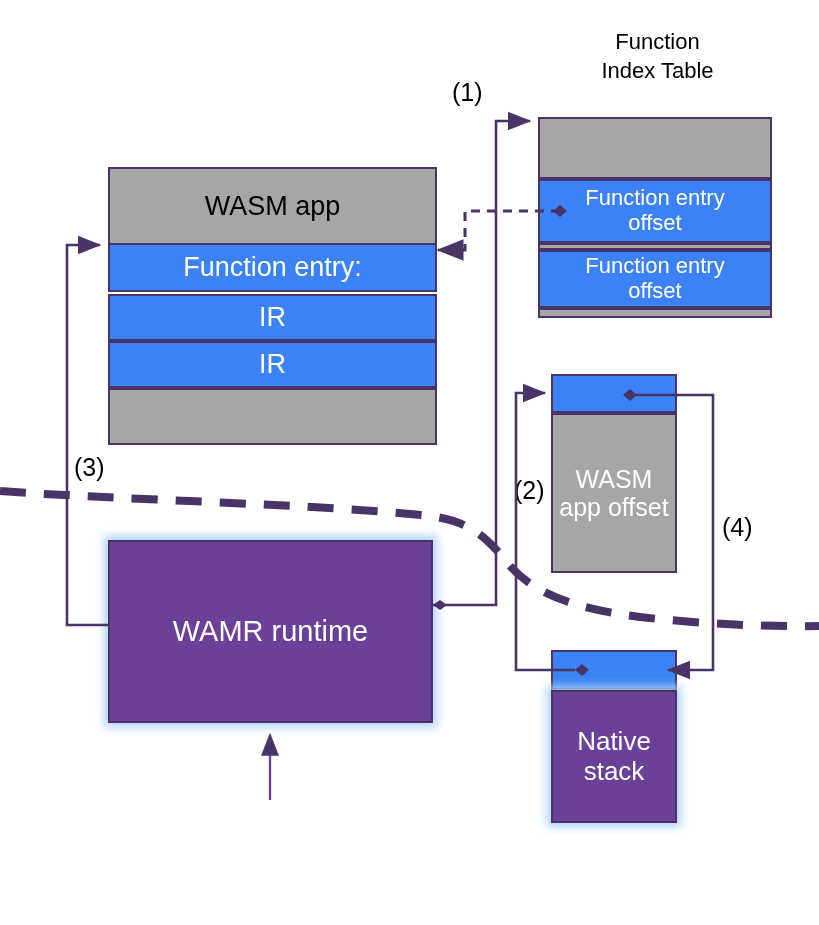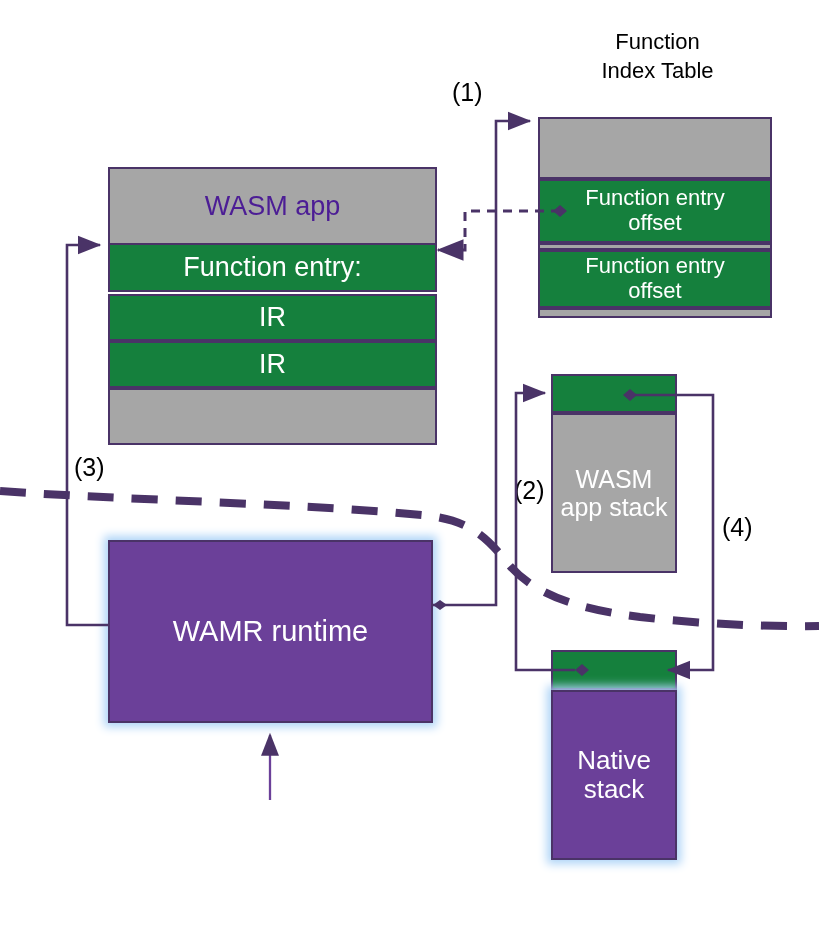--- a/index.html
+++ b/index.html
@@ -5,22 +5,22 @@
   html,body{margin:0;padding:0;background:#ffffff;}
   body{width:819px;height:925px;overflow:hidden;
        font-family:"Liberation Sans","DejaVu Sans",sans-serif;}
   #stage{position:relative;width:819px;height:925px;background:#fff;}
 
   
   .box{position:absolute;box-sizing:border-box;display:flex;
        align-items:center;justify-content:center;text-align:center;
        line-height:1.12;}
   .outline{border:2.5px solid #4a3367;}
-  .gray{background:#a6a6a6;color:#4c1d95;}
-  .cyan{background:#15803d;color:#ffffff;}
+  .gray{background:#a6a6a6;color:#000000;}
+  .cyan{background:#3b82f6;color:#ffffff;}
   .purple{background:#6b4099;color:#ffffff;
           box-shadow:0 0 9px 4px #aed4f7;}
   .lbl{position:absolute;color:#000;font-size:25px;}
 
   
   #fit-title{position:absolute;left:545px;top:28px;width:225px;
              text-align:center;font-size:22px;color:#000;line-height:1.3;}
 
   svg.layer{position:absolute;left:0;top:0;width:819px;height:925px;
             overflow:visible;pointer-events:none;}
@@ -66,26 +66,26 @@
   <div class="box outline cyan" style="left:108px;top:341px;width:329px;height:47px;font-size:27px;">
     <span>IR</span>
   </div>
 
   <div class="box outline gray" style="left:108px;top:388px;width:329px;height:57px;"></div>
 
   <div class="box outline cyan" style="left:551px;top:374px;width:126px;height:39px;"></div>
 
   <div class="box outline gray" style="left:551px;top:413px;width:126px;height:160px;font-size:25px;color:#fff;flex-direction:column;">
     <span>WASM</span>
-    <span>app stack</span>
+    <span>app offset</span>
   </div>
 
   <div class="box outline cyan" style="left:551px;top:650px;width:126px;height:40px;"></div>
 
-  <div class="box purple" style="left:551px;top:690px;width:126px;height:170px;font-size:26px;
+  <div class="box purple" style="left:551px;top:690px;width:126px;height:133px;font-size:26px;
               flex-direction:column;border:2.5px solid #4a3367;">
     <span>Native</span>
     <span>stack</span>
   </div>
 
   <div class="box purple" style="left:108px;top:540px;width:325px;height:183px;font-size:29px;
               border:2.5px solid #4a3367;">
     <span>WAMR runtime</span>
   </div>
 

